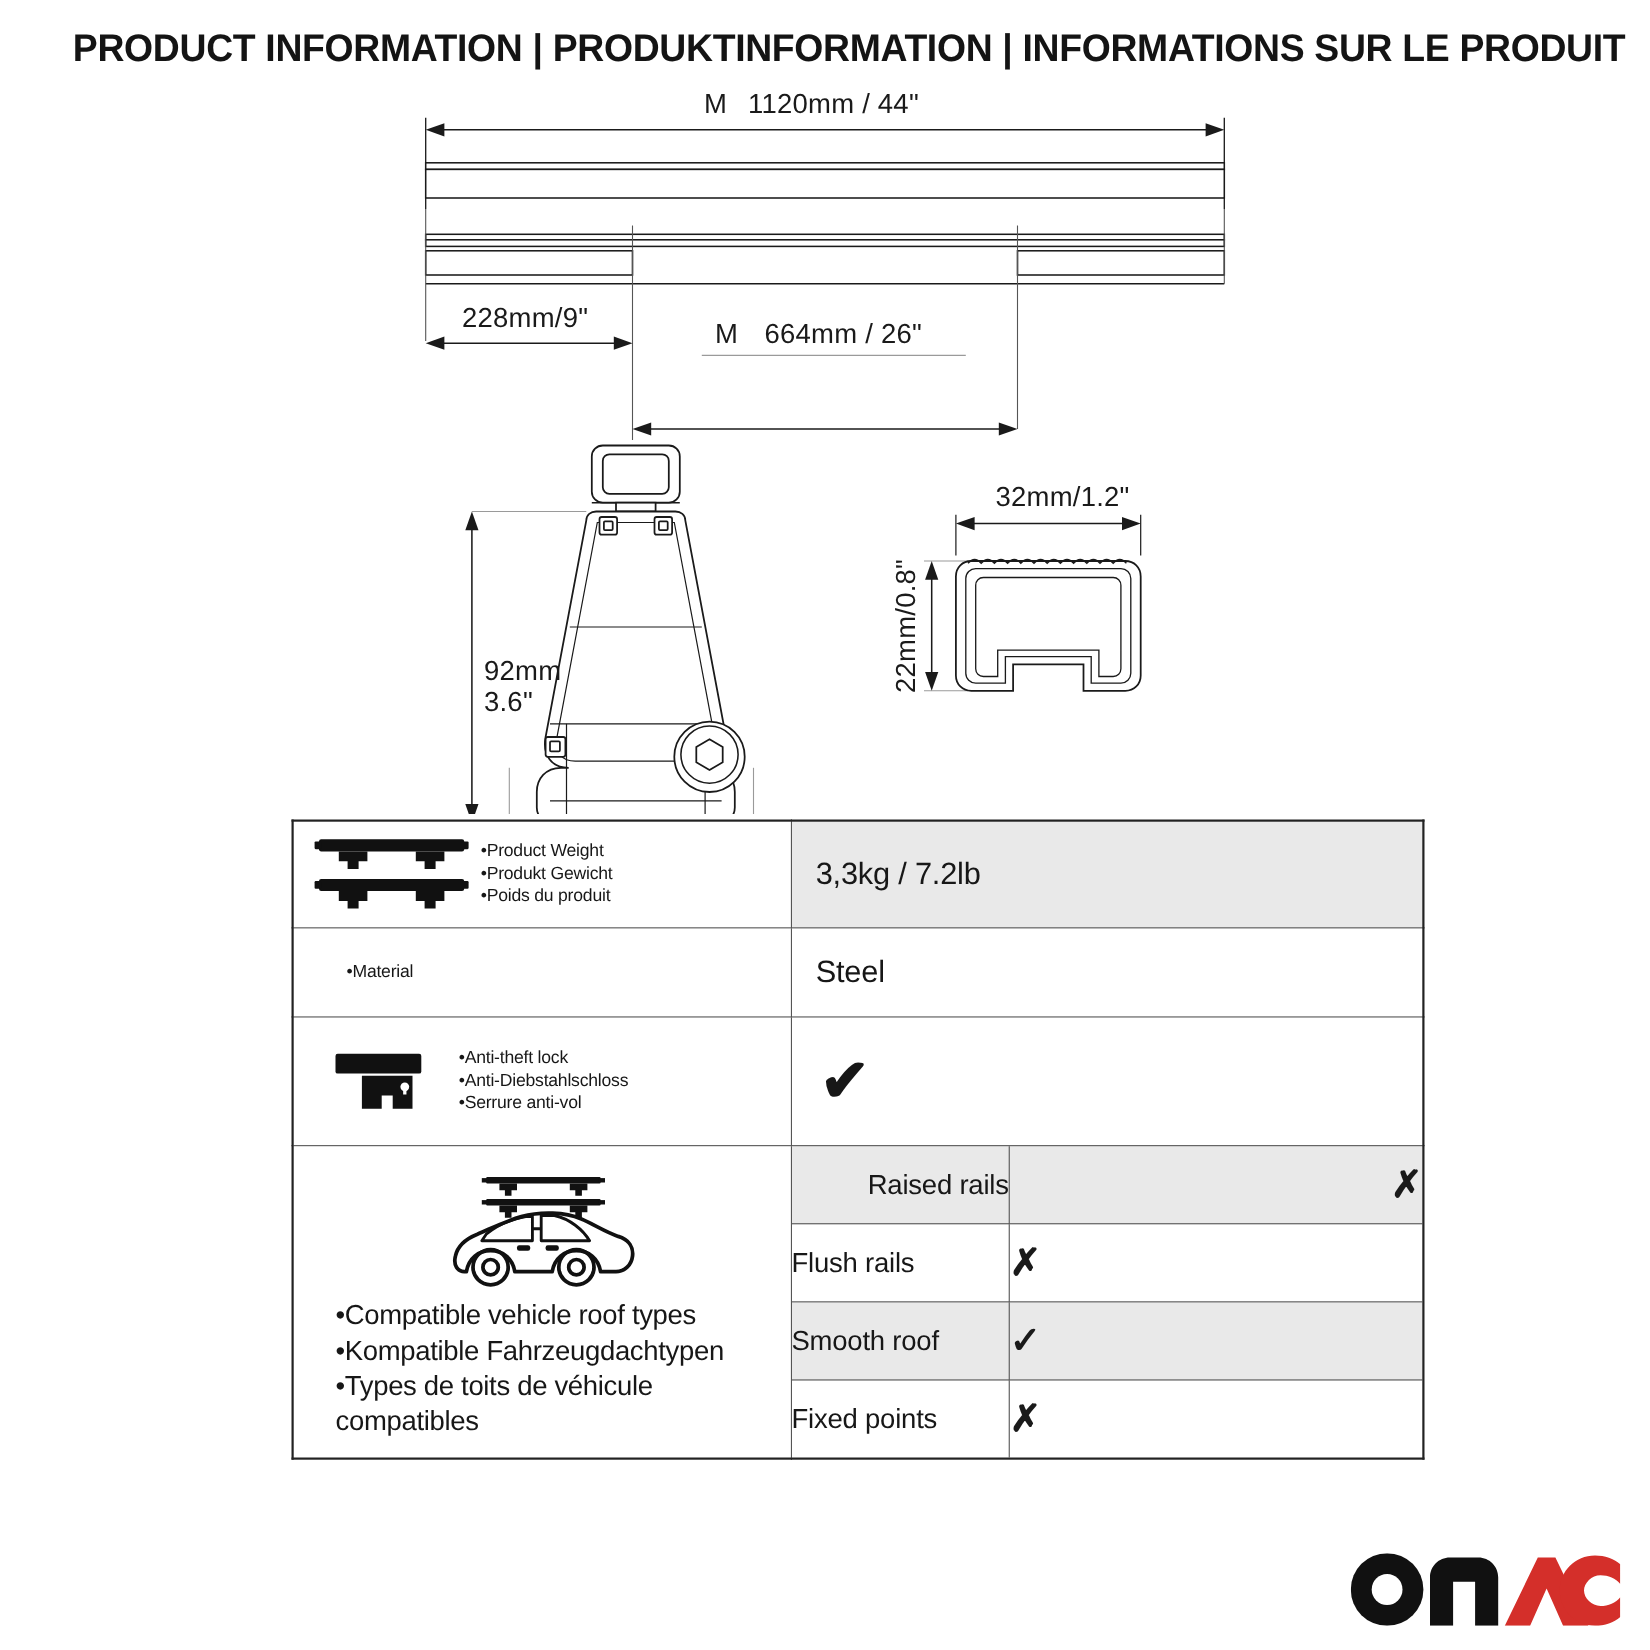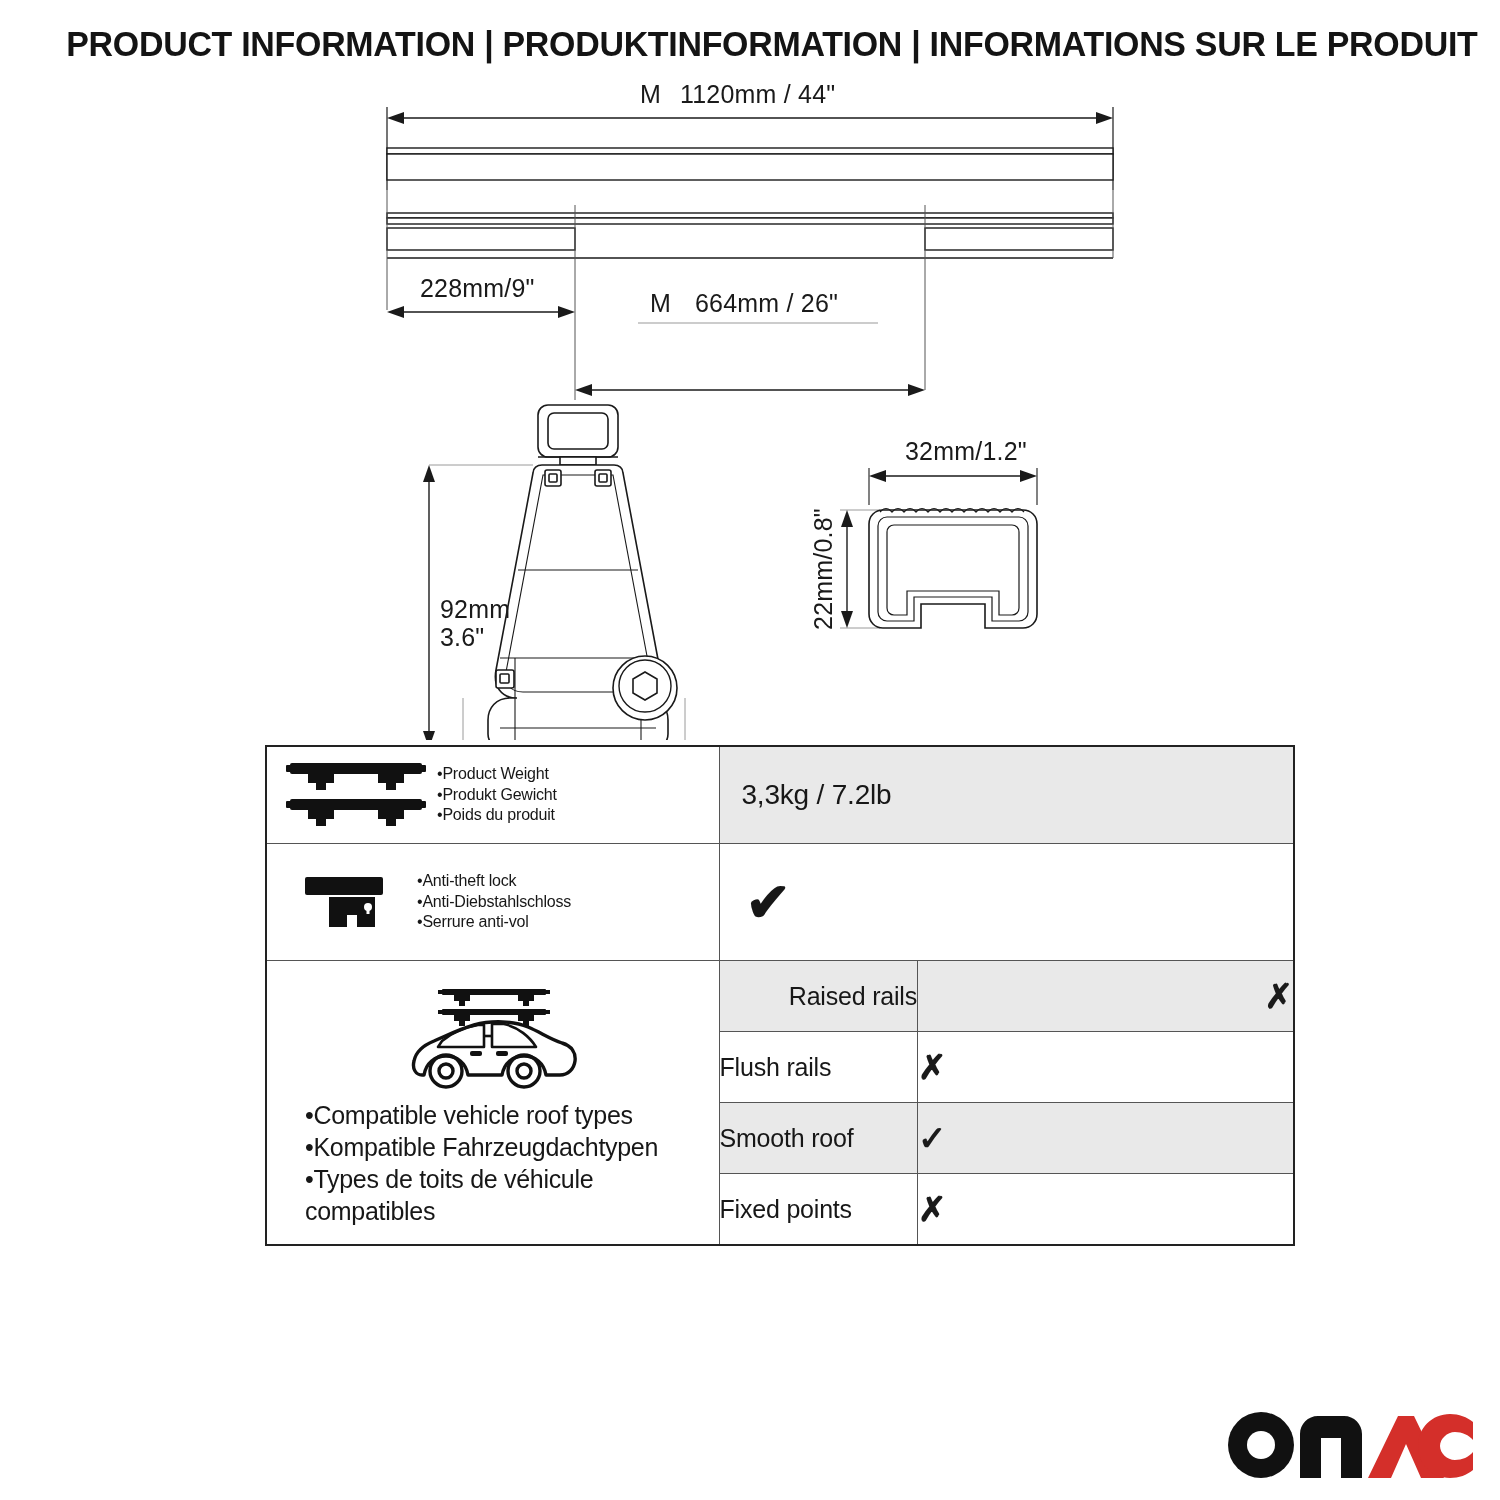--- a/index.html
+++ b/index.html
@@ -373,20 +373,32 @@
             <div>•Produkt Gewicht</div>
             <div>•Poids du produit</div>
           </div>
         </div>
       </td>
       <td class="shaded">
         <div class="cell-value">3,3kg / 7.2lb</div>
       </td>
     </tr>
 
+    <tr>
+      <td>
+        <div class="cell-label">
+          <div class="label-text" style="padding-left:34px">
+            <div>•Material</div>
+          </div>
+        </div>
+      </td>
+      <td>
+        <div class="cell-value">Steel</div>
+      </td>
+    </tr>
 
 
     <tr>
       <td>
         <div class="cell-label" style="min-height:96px">
           <div class="label-icon" style="width:130px">
             <svg width="86" height="62" viewBox="0 0 86 62">
               <g fill="#111">
                 <rect x="2" y="6" width="78" height="18" rx="2"></rect>
                 <path d="M26,26 h46 v30 h-18 v-12 h-10 v12 h-18 Z"></path>

